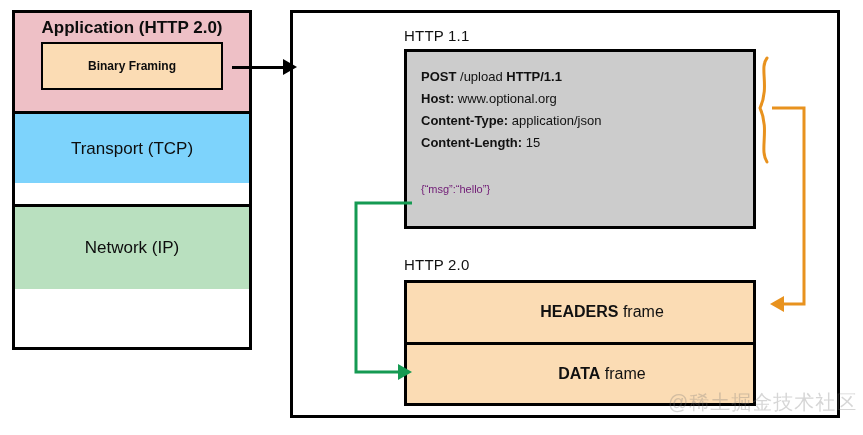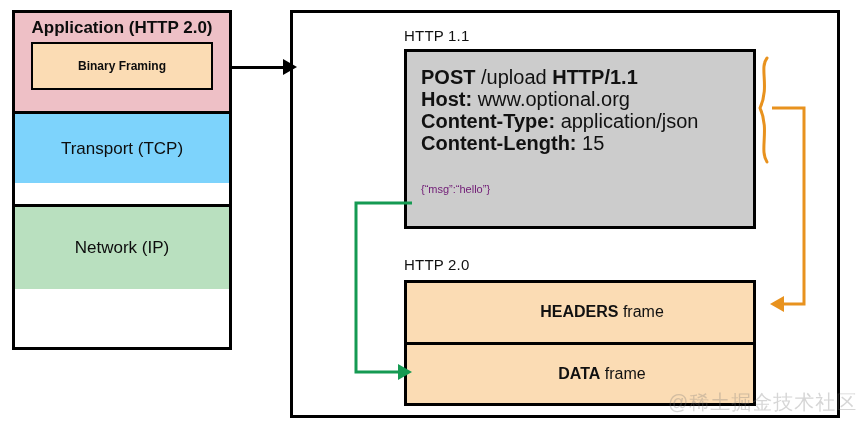--- a/index.html
+++ b/index.html
@@ -17,21 +17,21 @@
     height: 435px;
     background: #ffffff;
     overflow: hidden;
   }
 
   
   .stack {
     position: absolute;
     left: 12px;
     top: 10px;
-    width: 220px;
+    width: 240px;
     height: 340px;
     border: 3px solid #000000;
     box-sizing: border-box;
     display: flex;
     flex-direction: column;
   }
   .layer {
     position: relative;
     box-sizing: border-box;
     display: flex;
@@ -117,21 +117,21 @@
     left: 404px;
     top: 49px;
     width: 352px;
     height: 180px;
     background: #cccccc;
     border: 3px solid #000000;
     box-sizing: border-box;
     padding: 14px 0 0 14px;
   }
   .msg-line {
-    font-size: 20px;
+    font-size: 13px;
     line-height: 22px;
     color: #111111;
     white-space: nowrap;
   }
   .msg-line b { font-weight: bold; }
   .msg-body {
     font-size: 11px;
     line-height: 22px;
     color: #701a75;
     margin-top: 24px;

